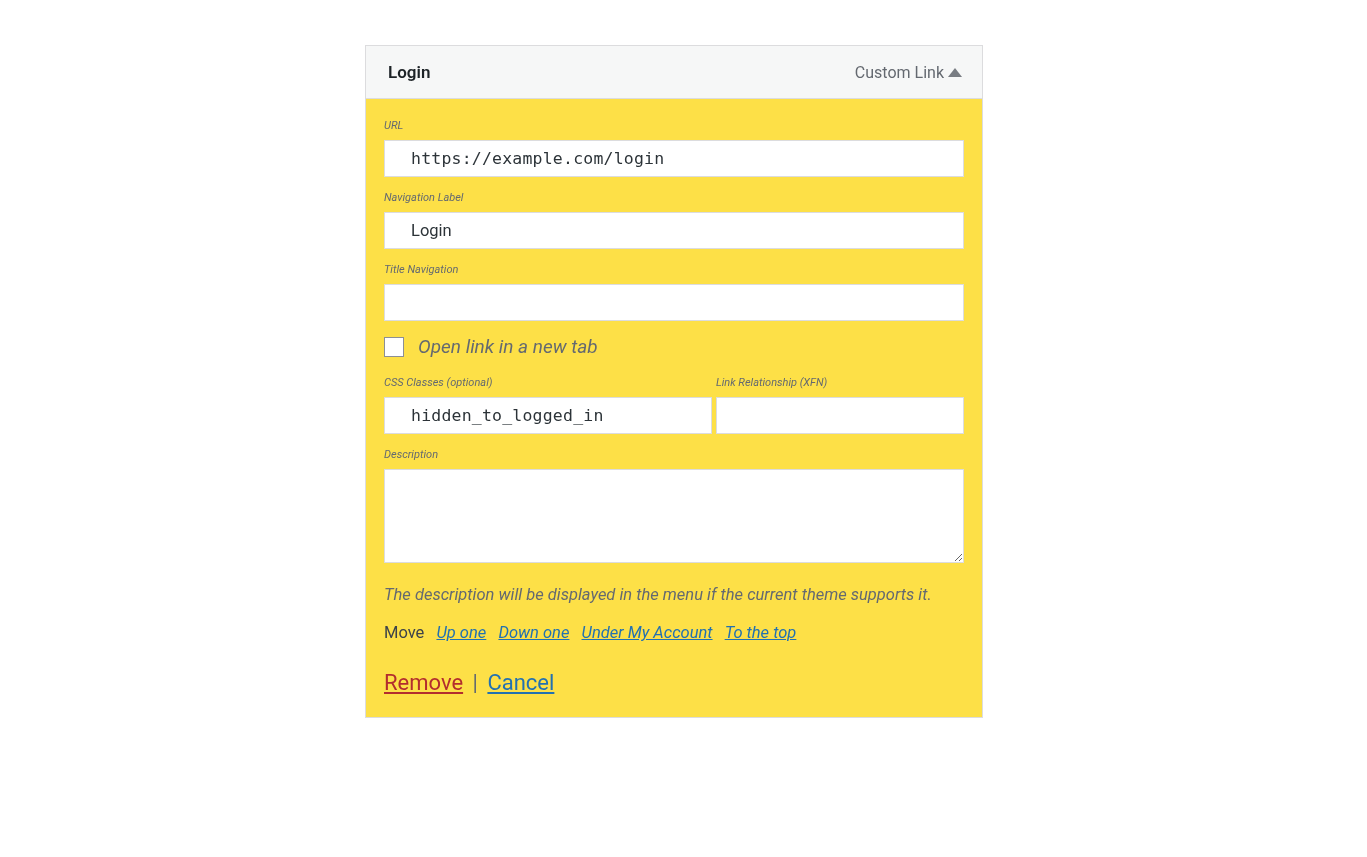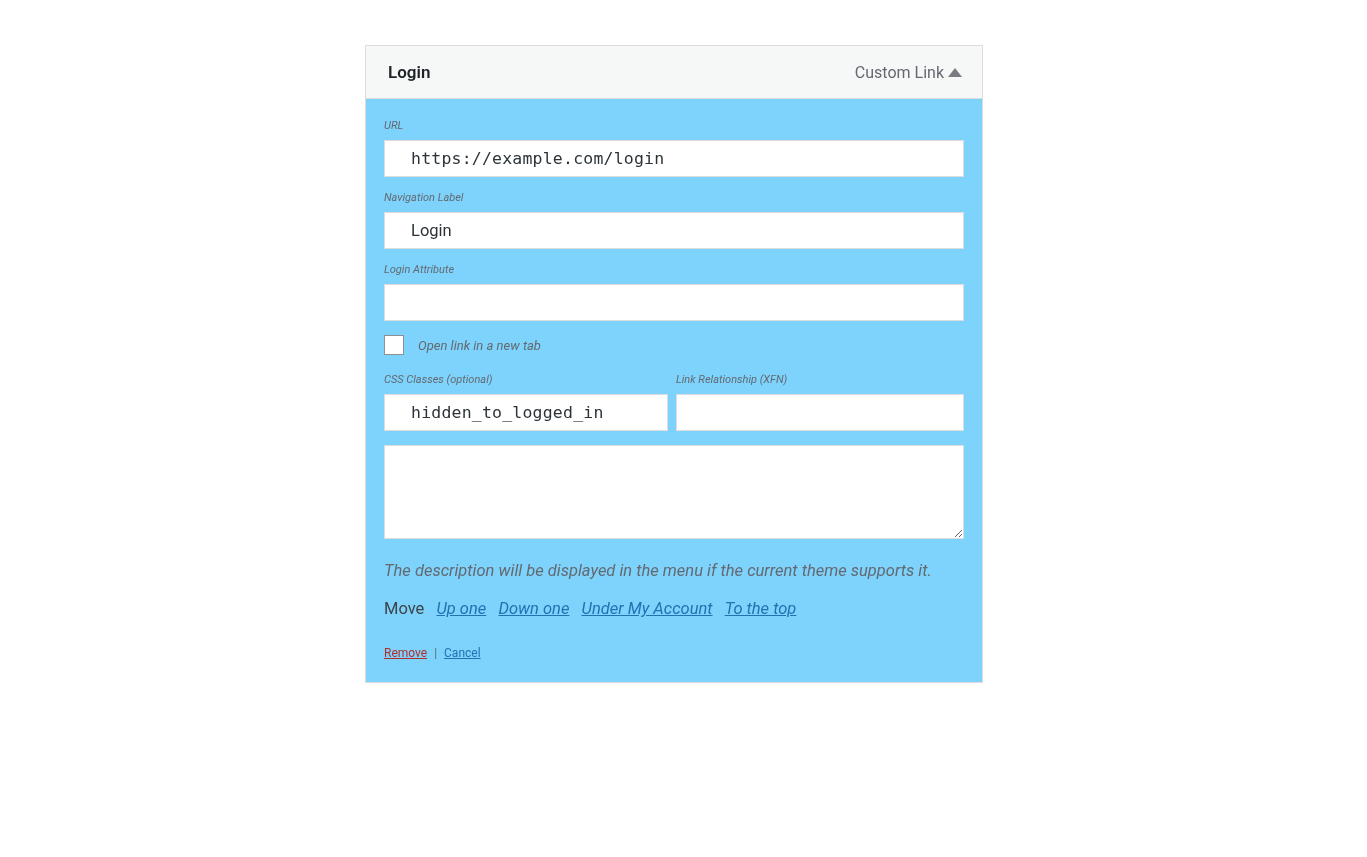--- a/index.html
+++ b/index.html
@@ -7,21 +7,21 @@
     margin: 0;
     font-family: -apple-system, BlinkMacSystemFont, "Segoe UI", Roboto, "Helvetica Neue", Arial, sans-serif;
     font-size: 16px;
     color: #1d2327;
     background: #fff;
   }
   .panel {
     width: 618px;
     margin: 45px 0 0 365px;
     border: 1px solid #dcdcde;
-    background: #7dd3fc;
+    background: #fde047;
   }
   .panel-header {
     display: flex;
     align-items: center;
     justify-content: space-between;
     background: #f6f7f7;
     border-bottom: 1px solid #dcdcde;
     padding: 16px 20px 16px 22px;
     cursor: pointer;
   }
@@ -87,30 +87,30 @@
     margin: 12px 0 18px 0;
   }
   .cb {
     width: 20px; height: 20px;
     border: 1px solid #8c8f94;
     background: #fff;
   }
   .cb-label {
     font-style: italic;
     color: #646970;
-    font-size: 13px;
+    font-size: 19px;
   }
   .two-col {
     display: flex;
     gap: 4px;
     margin-bottom: 14px;
   }
   .two-col > div { flex: 1; }
   .two-col .text-input { width: 100%; }
-  .two-col .left .text-input { width: 284px; }
+  .two-col .left .text-input { width: 328px; }
   .help-text {
     font-style: italic;
     color: #646970;
     font-size: 16.5px;
     line-height: 1.7;
     margin: 14px 0 14px 0;
   }
   .move-row {
     font-size: 16.5px;
     color: #3c434a;
@@ -119,21 +119,21 @@
   .move-intro {
     color: #3c434a;
     margin-right: 4px;
   }
   .move-row a {
     color: #2271b1;
     font-style: italic;
     margin: 0 4px;
   }
   .footer-row {
-    font-size: 12px;
+    font-size: 22px;
   }
   .footer-row .remove {
     color: #b32d2e;
     text-decoration: underline;
   }
   .footer-row .sep {
     color: #646970;
     margin: 0 4px;
   }
   .footer-row .cancel {
@@ -160,41 +160,42 @@
       <label class="field-label">URL</label>
       <input class="text-input mono" type="text" value="https://example.com/login" style="">
     </div>
 
     <div class="field-block">
       <label class="field-label">Navigation Label</label>
       <input class="text-input" type="text" value="Login" style="">
     </div>
 
     <div class="field-block">
-      <label class="field-label">Login Attribute</label>
+      <label class="field-label">Title Navigation</label>
       <input class="text-input" type="text" value="" style="">
     </div>
 
     <div class="checkbox-row">
       <span class="cb"></span>
       <span class="cb-label">Open link in a new tab</span>
     </div>
 
     <div class="two-col">
       <div class="left">
         <label class="field-label">CSS Classes (optional)</label>
         <input class="text-input mono" type="text" value="hidden_to_logged_in" style="">
       </div>
       <div>
         <label class="field-label">Link Relationship (XFN)</label>
         <input class="text-input" type="text" value="" style="">
       </div>
     </div>
 
     <div class="field-block">
+      <label class="field-label">Description</label>
       <textarea class="textarea" style=""></textarea>
     </div>
 
     <div class="help-text">The description will be displayed in the menu if the current theme supports it.</div>
 
     <div class="move-row">
       <span class="move-intro">Move</span>
       <a href="#">Up one</a>
       <a href="#">Down one</a>
       <a href="#">Under My Account</a>

